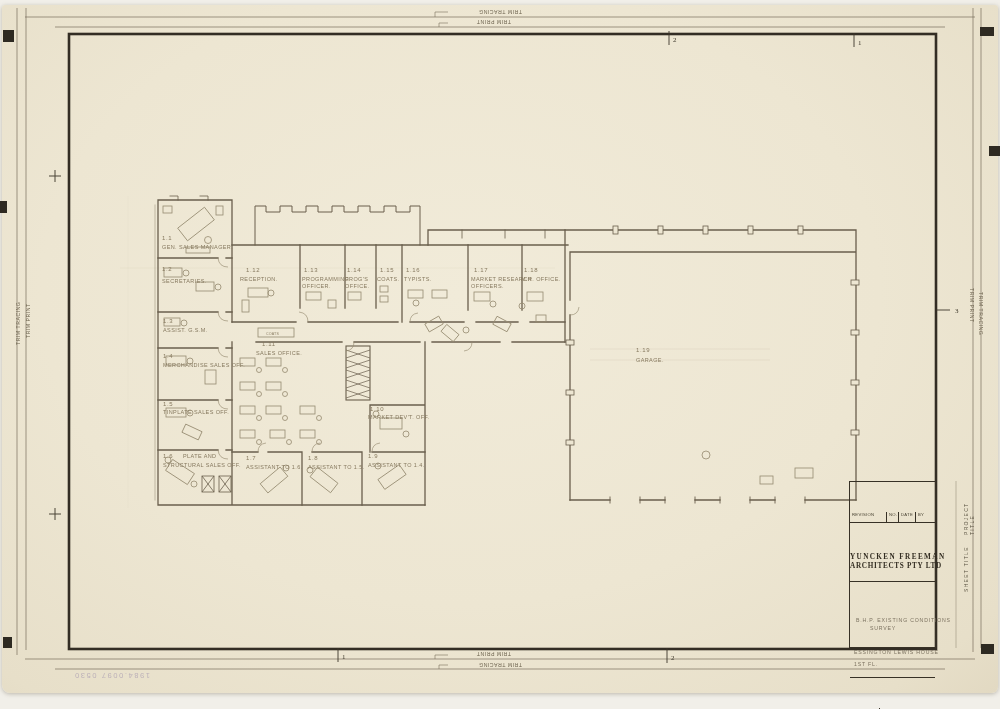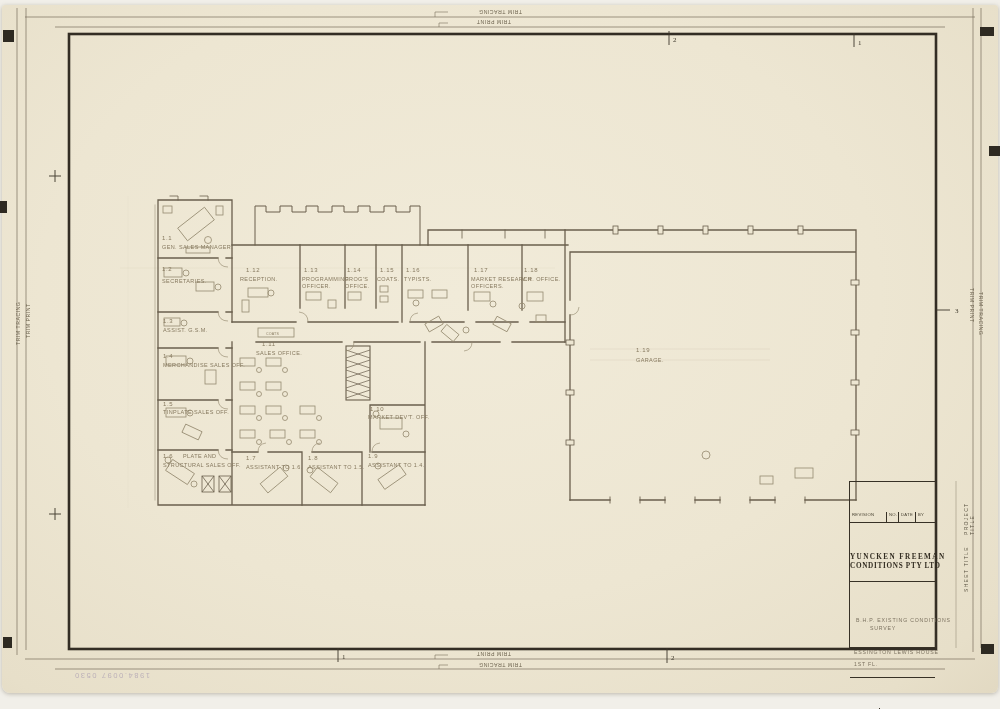--- a/index.html
+++ b/index.html
@@ -305,21 +305,21 @@
 
   <div class="titleblock">
     <div class="tb-row" style="height:11px;">
       <div class="tb-cell bdr lbl" style="width:37px;">REVISION</div>
       <div class="tb-cell bdr lbl" style="width:12px;">NO.</div>
       <div class="tb-cell bdr lbl" style="width:17px;">DATE</div>
       <div class="tb-cell lbl" style="flex:1;">BY</div>
     </div>
     <div class="tb-row firm" style="height:29px;display:block;">
       <div class="f1">YUNCKEN FREEMAN</div>
-      <div class="f2">CONDITIONS PTY LTD</div>
+      <div class="f2">ARCHITECTS PTY LTD</div>
     </div>
     <div class="tb-row" style="height:66px;display:block;">
       <div class="hw hw-abs" style="left:6px;top:5px;font-size:5.2px;">B.H.P. EXISTING CONDITIONS</div>
       <div class="hw hw-abs" style="left:20px;top:13px;font-size:5.2px;">SURVEY</div>
       <div class="hw hw-abs" style="left:4px;top:37px;font-size:5.2px;">ESSINGTON LEWIS HOUSE</div>
       <div class="hw hw-abs" style="left:4px;top:49px;font-size:5.2px;">1ST FL.</div>
     </div>
     <div class="tb-row" style="height:15px;">
       <div class="tb-cell bdr" style="width:30px;">
         <div class="lbl">DATE</div>

